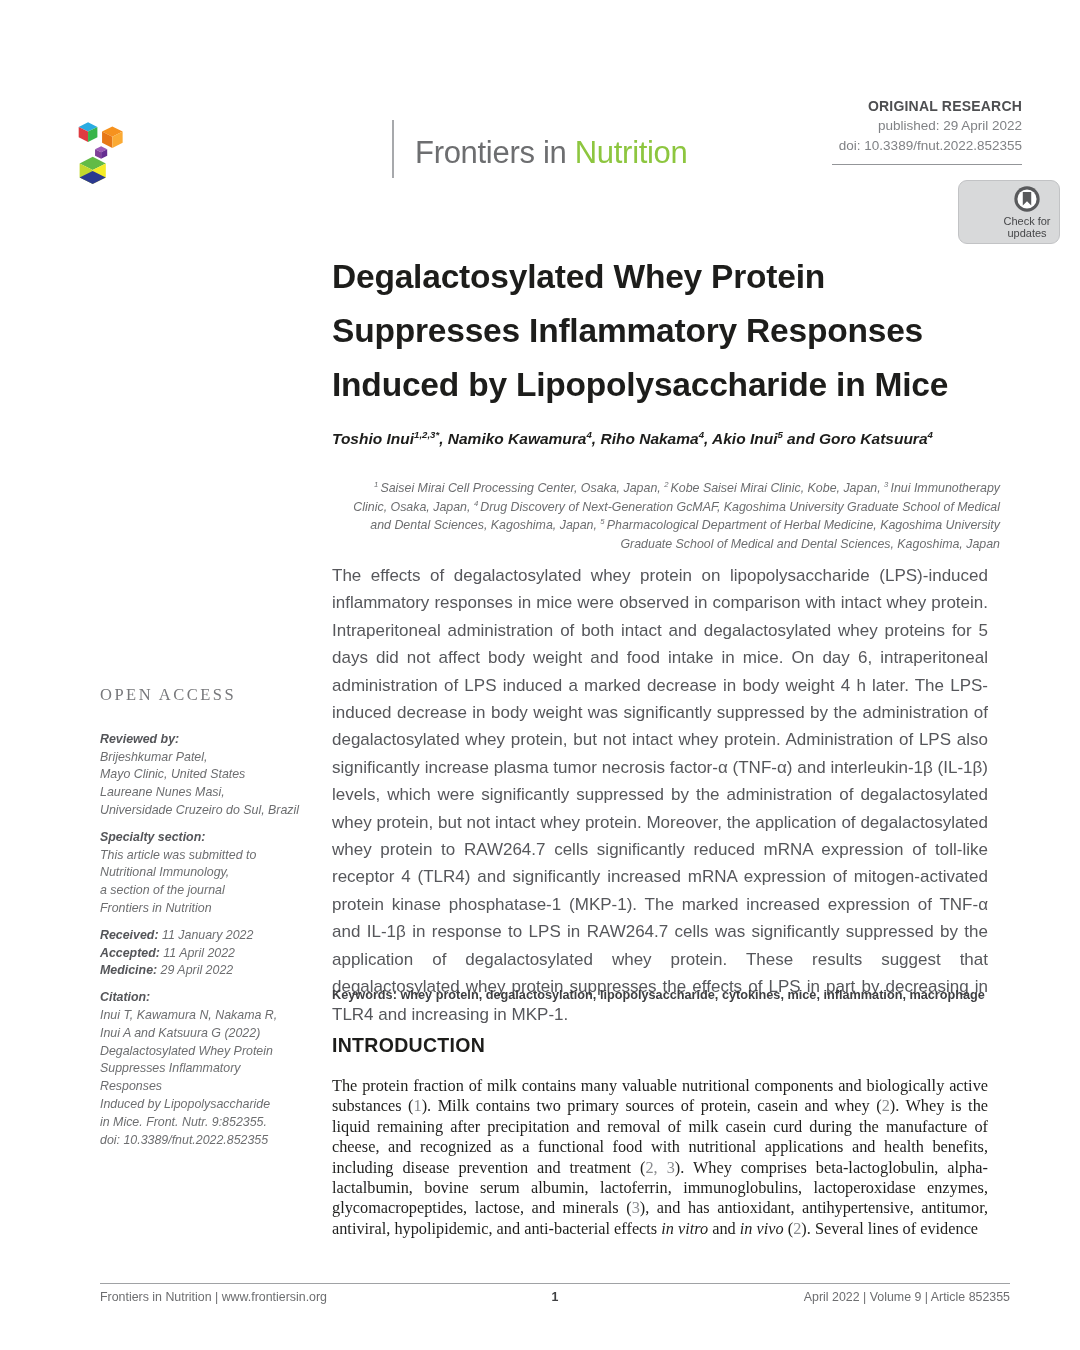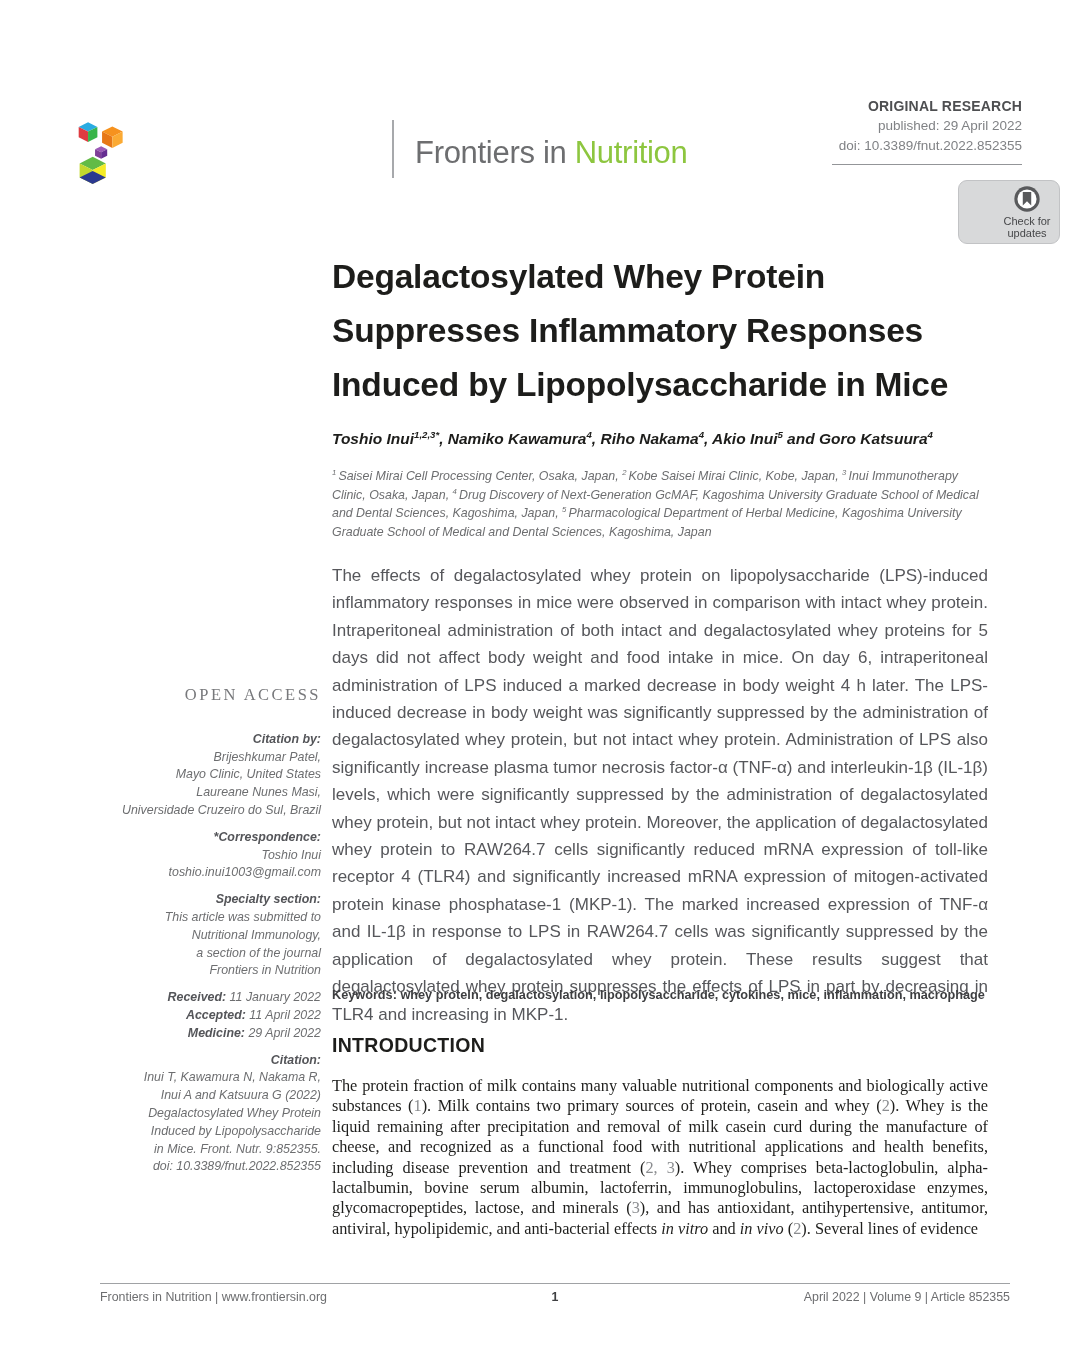--- a/index.html
+++ b/index.html
@@ -35,22 +35,22 @@
   
   .title{
     position:absolute;left:332px;top:250px;width:680px;margin:0;
     font-size:33.5px;font-weight:bold;line-height:54px;color:#1d1d1b;letter-spacing:-0.2px;
   }
   .authors{
     position:absolute;left:332px;top:430px;width:680px;margin:0;
     font-size:15.5px;font-weight:bold;font-style:italic;color:#1d1d1b;
   }
   .affiliations{
-    position:absolute;left:332px;top:467px;width:656px;margin:0;
-    font-size:12.4px;font-style:italic;color:#6d6e70;line-height:18.7px;
+    position:absolute;left:332px;top:467px;width:656px;margin:12px;
+    font-size:12.4px;font-style:italic;color:#6d6e70;line-height:18.7px;text-align:right;
   }
   sup{font-size:0.62em;line-height:0;}
   .abstract{
     position:absolute;left:332px;top:562px;width:656px;margin:0;
     font-size:17px;color:#56575b;line-height:27.4px;text-align:justify;
   }
   .keywords{
     position:absolute;left:332px;top:988px;width:656px;margin:0;
     font-size:12.7px;font-weight:bold;color:#3d3e40;
   }
@@ -59,22 +59,22 @@
     font-size:19.5px;font-weight:bold;color:#1d1d1b;letter-spacing:0.3px;
   }
   .intro{
     position:absolute;left:332px;top:1076px;width:656px;margin:0;
     font-family:"Liberation Serif",serif;
     font-size:16.3px;line-height:20.4px;text-align:justify;color:#1e1e1c;
   }
   .intro .cite{color:#8b8d90;}
   
   .sidebar{
-    position:absolute;left:100px;top:686px;width:201px;text-align:right;
-    font-size:12.4px;font-style:italic;color:#6d6e70;line-height:17.8px;margin-left:20px;
+    position:absolute;left:100px;top:686px;width:201px;text-align:left;
+    font-size:12.4px;font-style:italic;color:#6d6e70;line-height:17.8px;
   }
   .open-access{
     font-family:"Liberation Serif",serif;font-style:normal;
     font-size:16.5px;letter-spacing:2.5px;color:#77787b;margin-bottom:27px;
   }
   .sb-group{margin-bottom:9px;}
   .sb-label{font-weight:bold;color:#545559;}
   .sb-line strong{color:#545559;}
   .sb-email{color:#6d6e70;}
   
@@ -150,48 +150,44 @@
   <p class="keywords">Keywords: whey protein, degalactosylation, lipopolysaccharide, cytokines, mice, inflammation, macrophage</p>
 
   <h2 class="section-heading">INTRODUCTION</h2>
 
   <p class="intro">The protein fraction of milk contains many valuable nutritional components and biologically active substances (<span class="cite">1</span>). Milk contains two primary sources of protein, casein and whey (<span class="cite">2</span>). Whey is the liquid remaining after precipitation and removal of milk casein curd during the manufacture of cheese, and recognized as a functional food with nutritional applications and health benefits, including disease prevention and treatment (<span class="cite">2, 3</span>). Whey comprises beta-lactoglobulin, alpha-lactalbumin, bovine serum albumin, lactoferrin, immunoglobulins, lactoperoxidase enzymes, glycomacropeptides, lactose, and minerals (<span class="cite">3</span>), and has antioxidant, antihypertensive, antitumor, antiviral, hypolipidemic, and anti-bacterial effects <em>in vitro</em> and <em>in vivo</em> (<span class="cite">2</span>). Several lines of evidence</p>
 
   <aside class="sidebar">
     <div class="open-access">OPEN ACCESS</div>
     <div id="sidebar-groups">
         <div class="sb-group">
-          <div class="sb-label">Citation by:</div>
+          <div class="sb-label">Reviewed by:</div>
           <div class="sb-line">Brijeshkumar Patel,</div>
           <div class="sb-line">Mayo Clinic, United States</div>
           <div class="sb-line">Laureane Nunes Masi,</div>
           <div class="sb-line">Universidade Cruzeiro do Sul, Brazil</div>
-        </div>
-        <div class="sb-group">
-          <div class="sb-label">*Correspondence:</div>
-          <div class="sb-line">Toshio Inui</div>
-          <div class="sb-line sb-email">toshio.inui1003@gmail.com</div>
         </div>
         <div class="sb-group">
           <div class="sb-label">Specialty section:</div>
           <div class="sb-line">This article was submitted to</div>
           <div class="sb-line">Nutritional Immunology,</div>
           <div class="sb-line">a section of the journal</div>
           <div class="sb-line">Frontiers in Nutrition</div>
         </div>
         <div class="sb-group">
           <div class="sb-line"><strong>Received:</strong> 11 January 2022</div>
           <div class="sb-line"><strong>Accepted:</strong> 11 April 2022</div>
           <div class="sb-line"><strong>Medicine:</strong> 29 April 2022</div>
         </div>
         <div class="sb-group">
           <div class="sb-label">Citation:</div>
           <div class="sb-line">Inui T, Kawamura N, Nakama R,</div>
           <div class="sb-line">Inui A and Katsuura G (2022)</div>
           <div class="sb-line">Degalactosylated Whey Protein</div>
+          <div class="sb-line">Suppresses Inflammatory Responses</div>
           <div class="sb-line">Induced by Lipopolysaccharide</div>
           <div class="sb-line">in Mice. Front. Nutr. 9:852355.</div>
           <div class="sb-line">doi: 10.3389/fnut.2022.852355</div>
         </div>
       </div>
   </aside>
 
   <div class="footer-rule"></div>
   <div class="footer">
     <span class="f-left">Frontiers in Nutrition | www.frontiersin.org</span>

